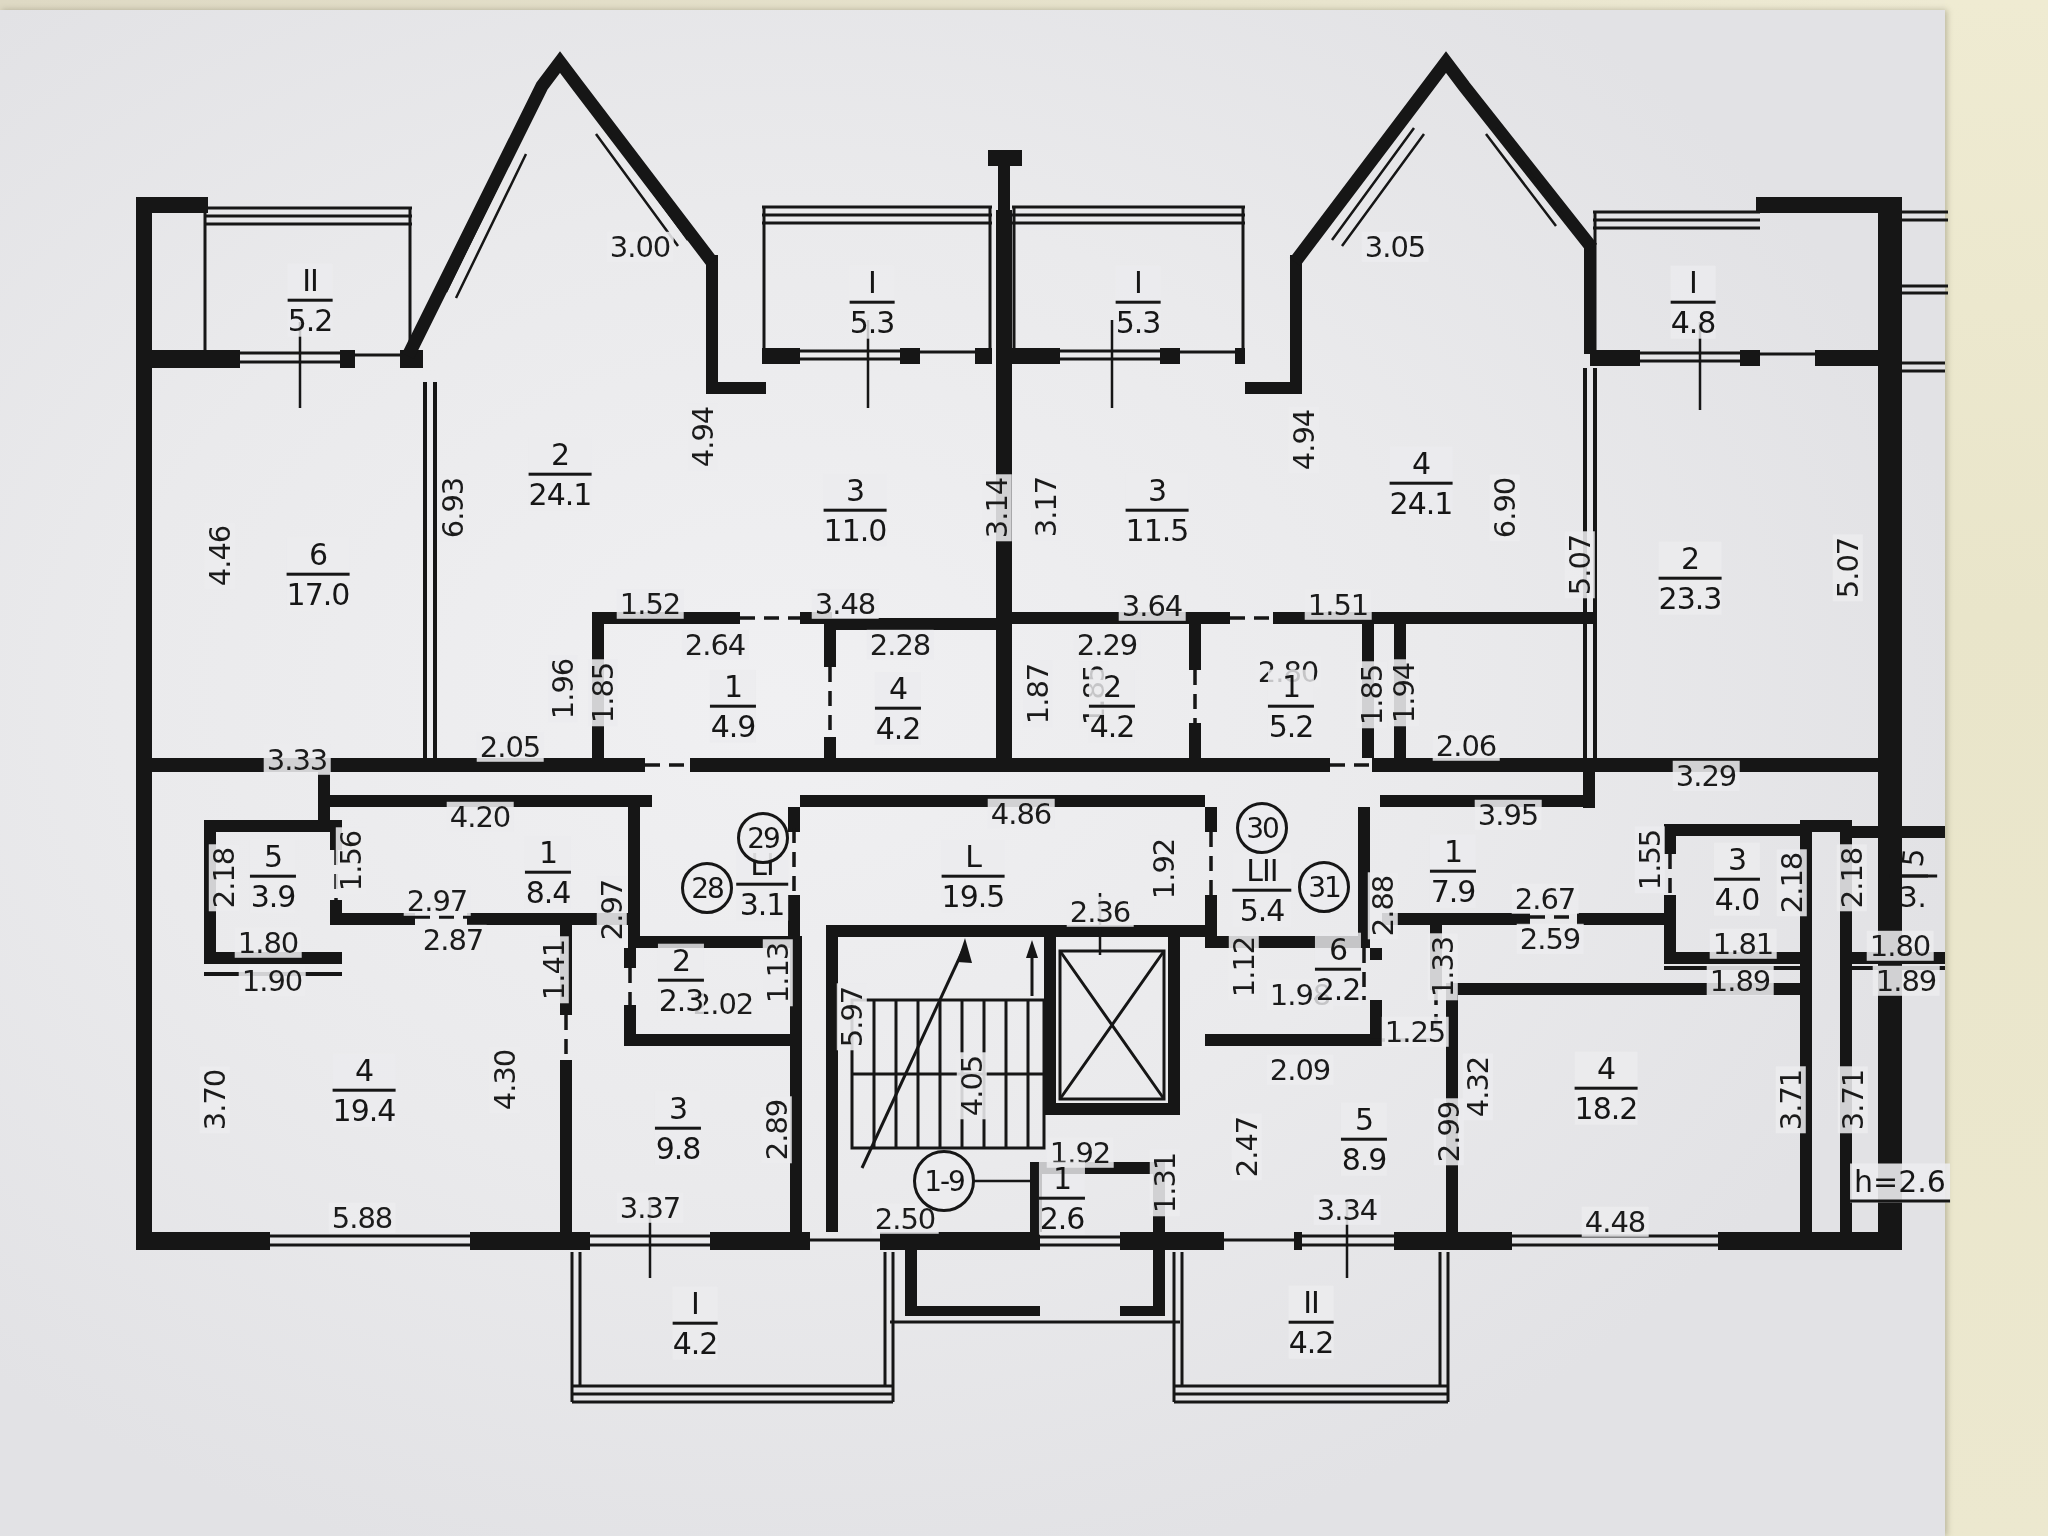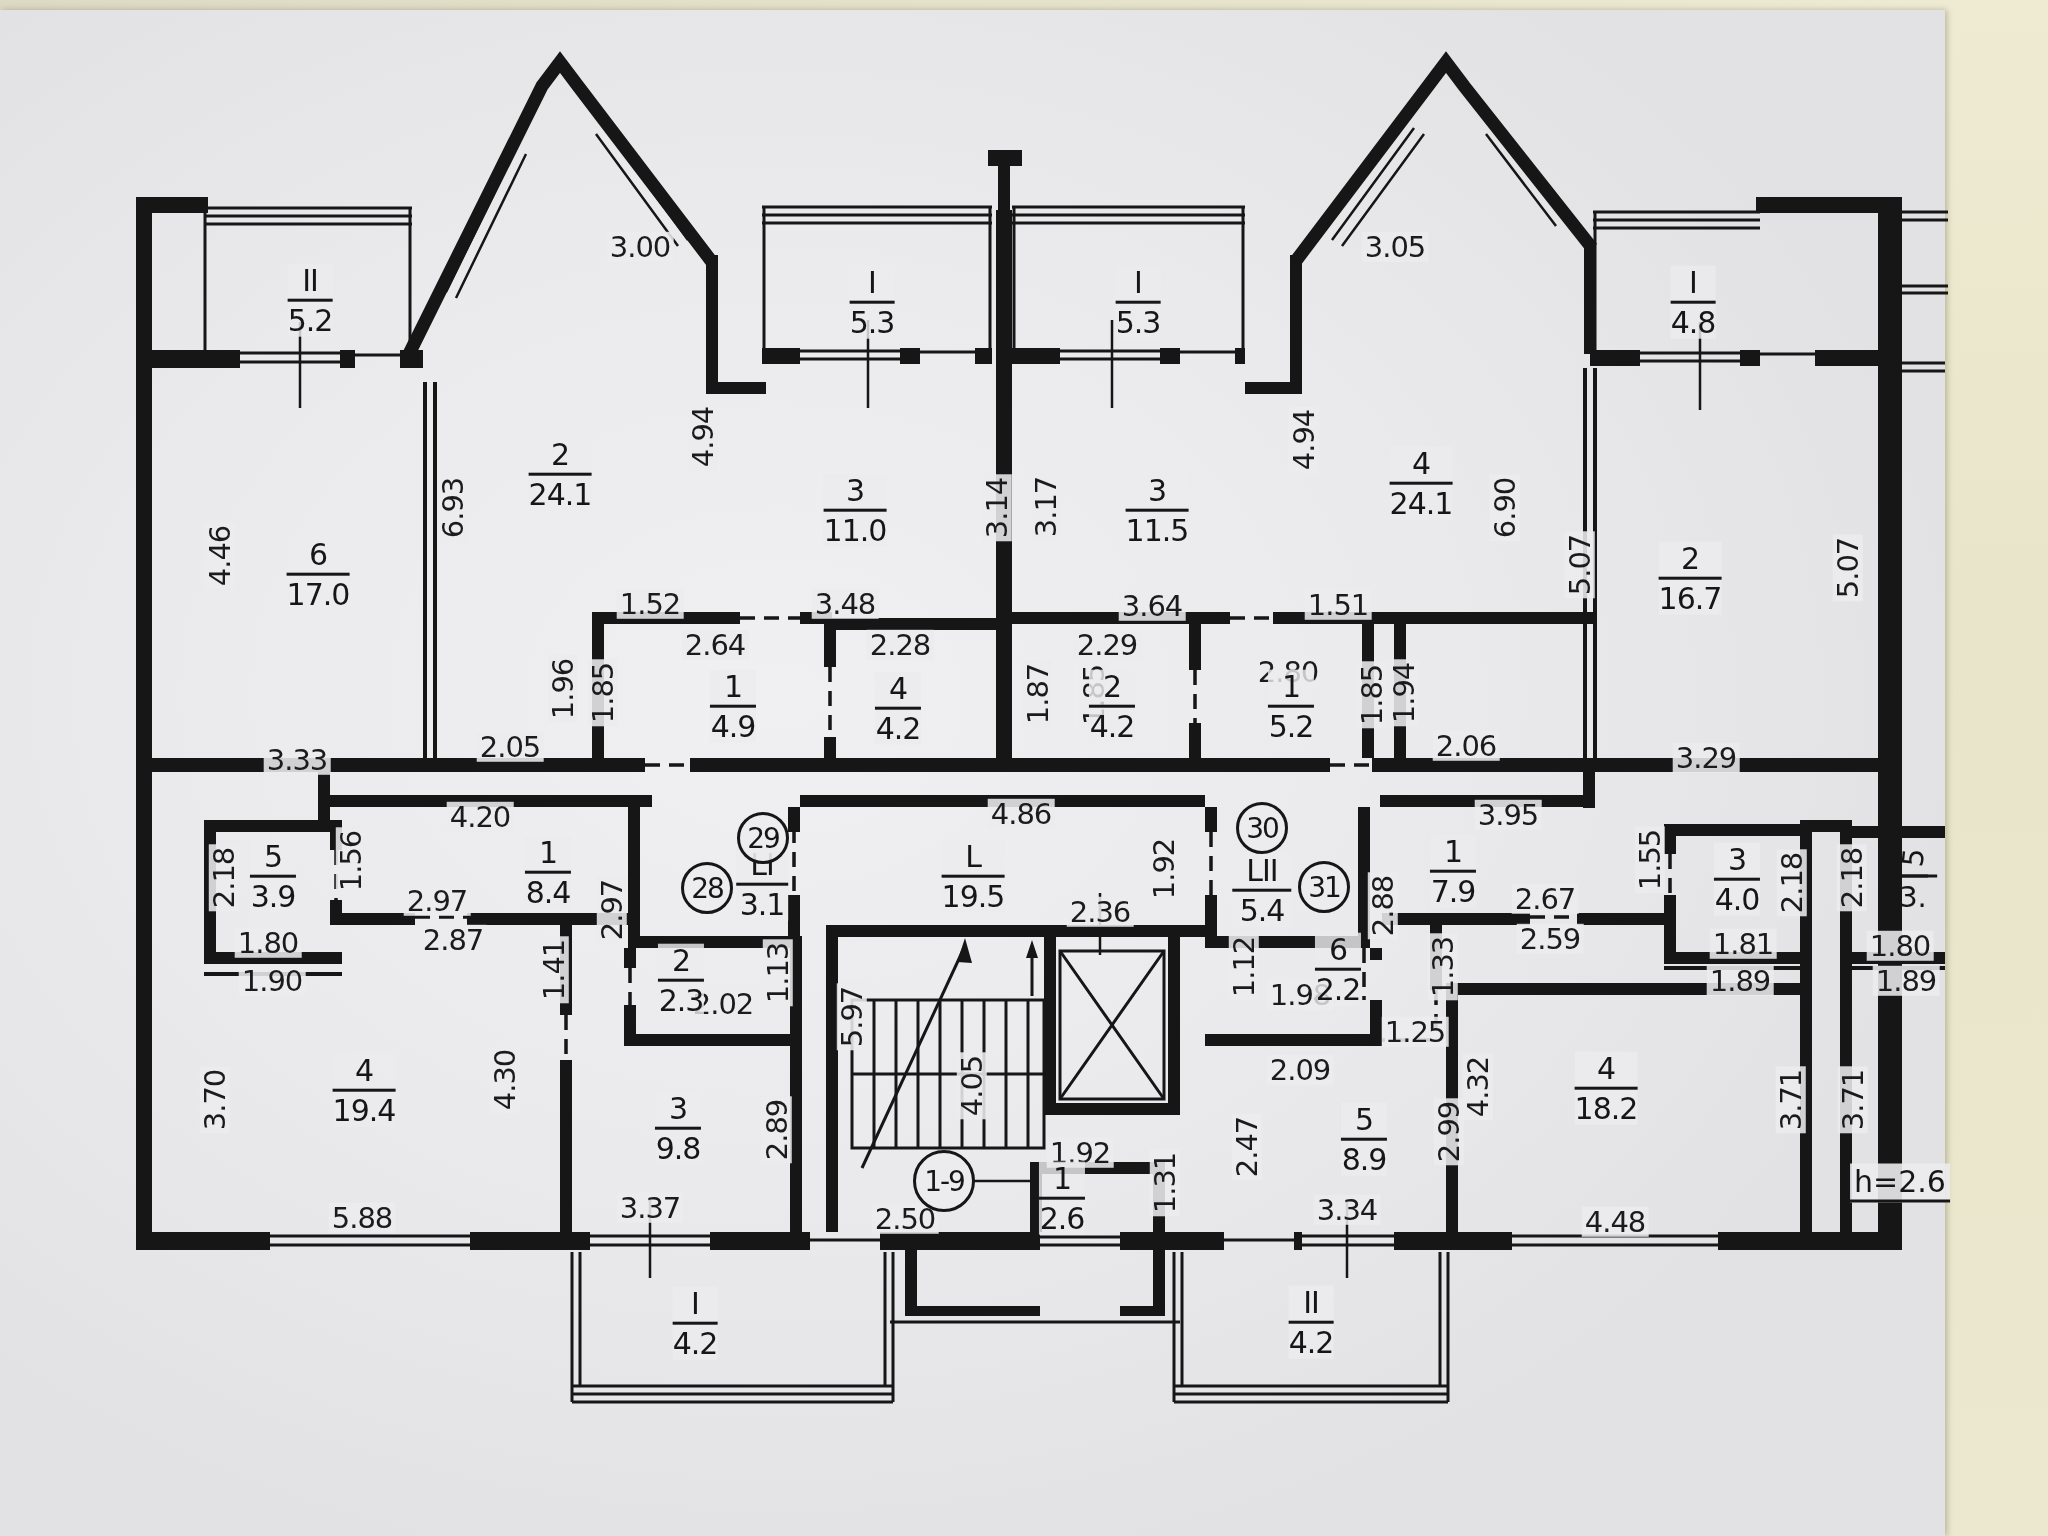--- a/index.html
+++ b/index.html
@@ -297,21 +297,21 @@
       <div class="dim" style="left: 1288px; top: 672px;">2.80</div>
       <div class="dim v" style="left: 563px; top: 689px;">1.96</div>
       <div class="dim v" style="left: 603px; top: 693px;">1.85</div>
       <div class="dim v" style="left: 1094px; top: 695px;">1.85</div>
       <div class="dim v" style="left: 1038px; top: 694px;">1.87</div>
       <div class="dim v" style="left: 1372px; top: 695px;">1.85</div>
       <div class="dim v" style="left: 1404px; top: 693px;">1.94</div>
       <div class="dim" style="left: 297px; top: 747px; margin-top: 13px;">3.33</div>
       <div class="dim" style="left: 510px; top: 747px;">2.05</div>
       <div class="dim" style="left: 1466px; top: 746px;">2.06</div>
-      <div class="dim" style="left: 1706px; top: 758px;">3.29</div>
+      <div class="dim" style="left: 1706px; top: 776px;">3.29</div>
       <div class="dim" style="left: 480px; top: 817px;">4.20</div>
       <div class="dim" style="left: 1021px; top: 814px;">4.86</div>
       <div class="dim" style="left: 1508px; top: 815px;">3.95</div>
       <div class="dim v" style="left: 224px; top: 878px;">2.18</div>
       <div class="dim v" style="left: 351px; top: 861px;">1.56</div>
       <div class="dim" style="left: 437px; top: 901px;">2.97</div>
       <div class="dim" style="left: 453px; top: 940px;">2.87</div>
       <div class="dim v" style="left: 612px; top: 910px;">2.97</div>
       <div class="dim v" style="left: 1164px; top: 869px;">1.92</div>
       <div class="dim v" style="left: 1383px; top: 906px;">2.88</div>
@@ -383,21 +383,21 @@
       <div class="room" style="left: 1157px; top: 510px;">
         <div class="num">3</div>
         <div class="den">11.5</div>
       </div>
       <div class="room" style="left: 1421px; top: 483px;">
         <div class="num">4</div>
         <div class="den">24.1</div>
       </div>
       <div class="room" style="left: 1690px; top: 578px;">
         <div class="num">2</div>
-        <div class="den">16.7</div>
+        <div class="den">23.3</div>
       </div>
       <div class="room" style="left: 733px; top: 706px;">
         <div class="num">1</div>
         <div class="den">4.9</div>
       </div>
       <div class="room" style="left: 898px; top: 708px;">
         <div class="num">4</div>
         <div class="den">4.2</div>
       </div>
       <div class="room" style="left: 1112px; top: 706px;">

